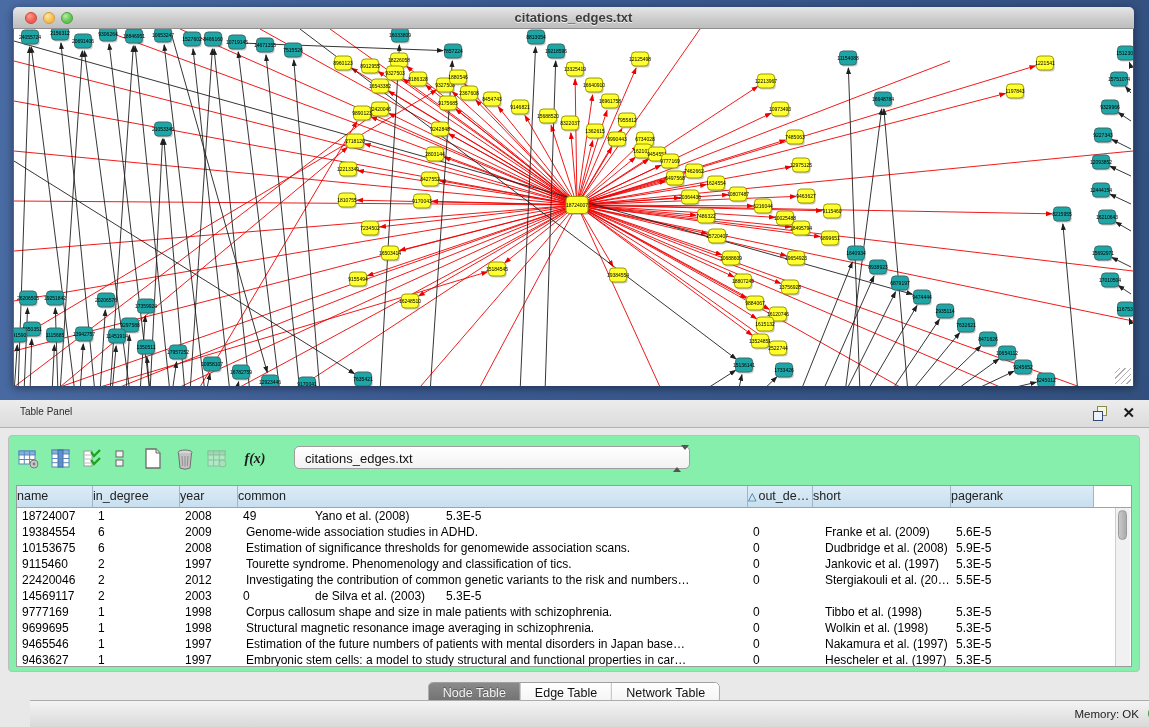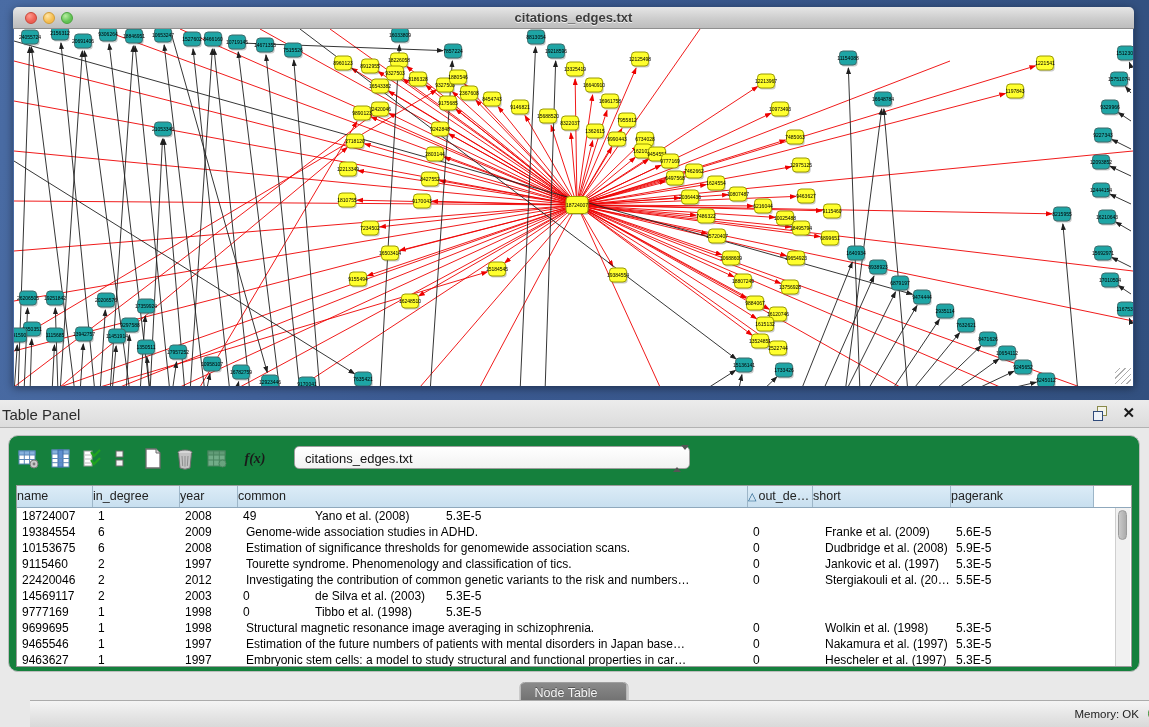--- a/index.html
+++ b/index.html
@@ -20,30 +20,30 @@
   .tl.red{left:12px;background:radial-gradient(circle at 35% 30%,#ff9a8d,#ee6055 60%);border:1px solid #c94537;box-sizing:border-box;}
   .tl.yellow{left:30px;background:radial-gradient(circle at 35% 30%,#ffe6a8,#f5bd4f 60%);border:1px solid #d29c36;box-sizing:border-box;}
   .tl.green{left:48px;background:radial-gradient(circle at 35% 30%,#b8eda0,#61c354 60%);border:1px solid #4ba33e;box-sizing:border-box;}
   .canvas{position:relative;width:1119px;height:357px;margin-left:1px;background:#ffffff;overflow:hidden;}
   .grip{position:absolute;right:2px;bottom:2px;width:16px;height:16px;
     background:repeating-linear-gradient(135deg,transparent 0 3px,#9a9a9a 3px 4px);opacity:.8;}
 
   
   .tp-header{position:absolute;left:0;top:400px;width:1149px;height:27px;
     background:linear-gradient(#ececec,#dcdcdc);border-bottom:1px solid #b2b2b2;}
-  .tp-header .tp-title{position:absolute;left:2px;top:6px;font-size:15px;color:#2b2b2b;}
+  .tp-header .tp-title{position:absolute;left:20px;top:6px;font-size:10px;color:#2b2b2b;}
   .float-icon{position:absolute;right:42px;top:6px;width:14px;height:14px;display:inline-block;}
   .float-icon .sq-back{position:absolute;left:4px;top:0;width:8px;height:8px;border:1.5px solid #8a8a4a;background:#f4f4e8;}
   .float-icon .sq-front{position:absolute;left:0;top:5px;width:8px;height:8px;border:1.5px solid #2f4a7a;background:#eef2f8;}
   .close-x{position:absolute;right:14px;top:4px;font-size:15px;font-weight:bold;color:#1a1a1a;cursor:default;}
 
   
   .tp-body{position:absolute;left:0;top:428px;width:1149px;height:272px;background:#e9e9e9;}
   .tool-panel{position:absolute;left:8px;top:7px;width:1132px;height:237px;
-    border:1px solid #bdbdbd;border-radius:10px;background:#15803d;box-sizing:border-box;}
+    border:1px solid #bdbdbd;border-radius:4px;background:#86efac;box-sizing:border-box;}
   .toolbar{position:absolute;left:8px;top:10px;height:26px;display:flex;align-items:center;}
   .tb-icon{width:24px;height:24px;margin-right:8px;display:flex;align-items:center;justify-content:center;}
   .tb-icon.narrow{width:14px;}
   .tb-icon.gap{margin-right:14px;}
   .fx{font-family:"Liberation Serif",serif;font-style:italic;font-size:14px;font-weight:bold;color:#1a1a1a;}
   .combo{position:absolute;left:277px;top:0px;width:396px;height:23px;background:linear-gradient(#ffffff,#f2f2f2);
     border:1px solid #9e9e9e;border-radius:5px;box-sizing:border-box;}
   .combo .val{position:absolute;left:10px;top:4px;font-size:13px;color:#111;}
   .combo .arrows{position:absolute;right:7px;top:3px;width:9px;height:16px;}
   .combo .arrows .up{width:0;height:0;border-left:4px solid transparent;border-right:4px solid transparent;border-bottom:5px solid #555;margin-bottom:3px;}
@@ -58,21 +58,21 @@
   .sortglyph{color:#1f5d8a;font-size:11px;margin-right:2px;}
   .trow{display:flex;height:16px;line-height:16px;font-size:12px;color:#000;white-space:nowrap;}
   .td{overflow:hidden;text-overflow:ellipsis;box-sizing:border-box;padding-left:5px;}
   .c0{width:76px;} .c1{width:87px;} .c2{width:58px;} .c3{width:510px;} .c4{width:65px;} .c5{width:138px;} .c6{width:143px;}
   .td.c3{padding-left:8px;} .td.c5{padding-left:12px;}
   .vscroll{position:absolute;right:1px;top:22px;width:14px;height:158px;background:#f1f1f1;border-left:1px solid #cfcfcf;}
   .vthumb{position:absolute;left:2px;top:2px;width:9px;height:30px;background:linear-gradient(90deg,#c9c9c9,#ababab);border-radius:5px;border:1px solid #9a9a9a;box-sizing:border-box;}
 
   
   .tabs{position:absolute;left:50%;top:246px;transform:translateX(-50%);display:flex;height:22px;
-    border:1px solid #9f9f9f;border-radius:5px;overflow:hidden;background:#fff;box-shadow:0 1px 1px rgba(255,255,255,.7);flex-direction:column;}
+    border:1px solid #9f9f9f;border-radius:5px;overflow:hidden;background:#fff;box-shadow:0 1px 1px rgba(255,255,255,.7);}
   .tab{padding:0 14px;font-size:12.5px;line-height:21px;color:#111;background:linear-gradient(#ffffff,#f3f3f3);border-right:1px solid #b5b5b5;}
   .tab:last-child{border-right:none;}
   .tab.selected{background:linear-gradient(#8a8a8a,#6d6d6d);color:#f4f4f4;text-shadow:0 -1px 0 #555;}
 
   
   .statusbar{position:absolute;left:0;top:700px;width:1149px;height:27px;
     background:linear-gradient(#f4f4f4,#d9d9d9);border-top:1px solid #ababab;box-sizing:border-box;margin-left:30px;}
   .memory{position:absolute;right:40px;top:7px;font-size:11.5px;color:#222;}
   .memdot{position:absolute;right:16px;top:5px;width:15px;height:15px;border-radius:50%;
     background:radial-gradient(circle at 35% 30%,#a5e88f,#3cb53c 65%);border:1px solid #2e8b2e;box-sizing:border-box;}
@@ -801,20 +801,21 @@
               <span class="td c1">2</span>
               <span class="td c2">2003</span>
               <span class="td c4">0</span>
               <span class="td c5">de Silva et al. (2003)</span>
               <span class="td c6">5.3E-5</span>
             </div>
             <div class="trow">
               <span class="td c0">9777169</span>
               <span class="td c1">1</span>
               <span class="td c2">1998</span>
+              <span class="td c3">Corpus callosum shape and size in male patients with schizophrenia.</span>
               <span class="td c4">0</span>
               <span class="td c5">Tibbo et al. (1998)</span>
               <span class="td c6">5.3E-5</span>
             </div>
             <div class="trow">
               <span class="td c0">9699695</span>
               <span class="td c1">1</span>
               <span class="td c2">1998</span>
               <span class="td c3">Structural magnetic resonance image averaging in schizophrenia.</span>
               <span class="td c4">0</span>

